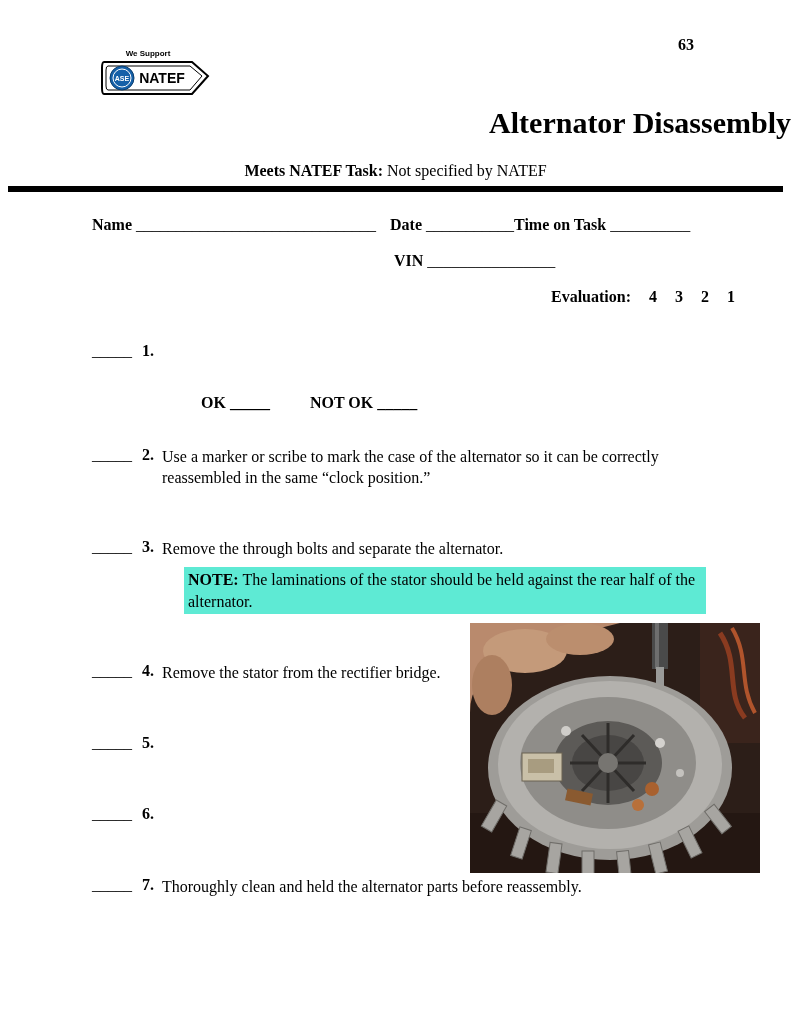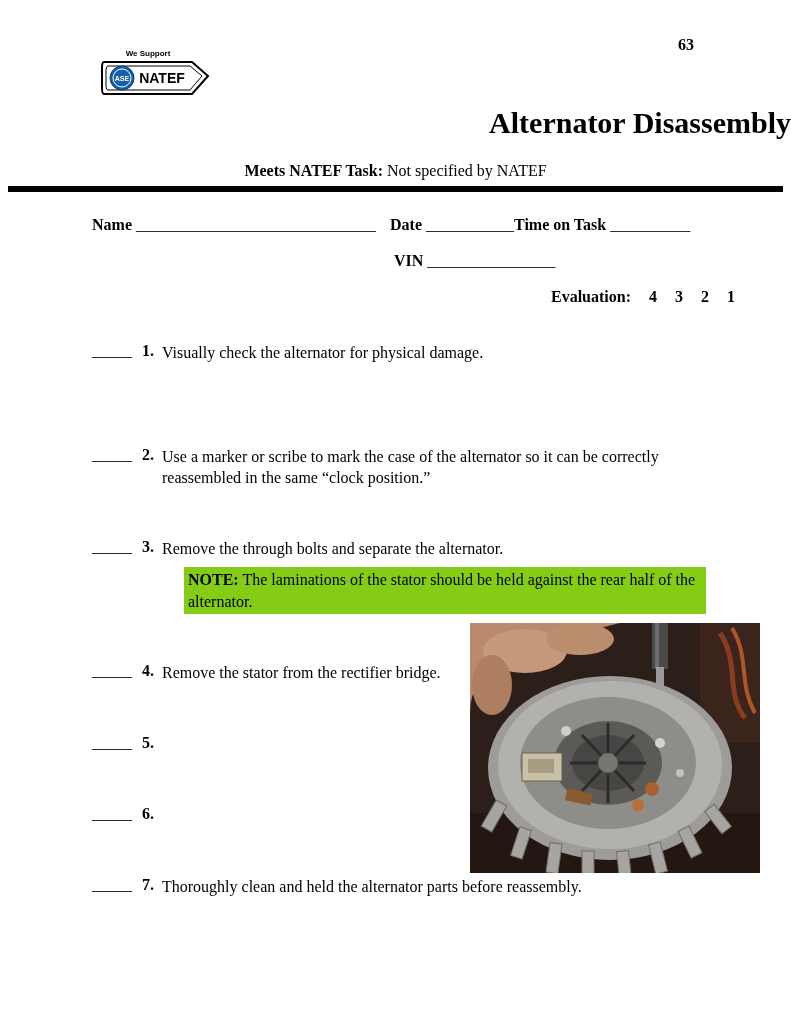--- a/index.html
+++ b/index.html
@@ -46,21 +46,21 @@
   .step .blank { white-space: pre; margin-right: 6px; }
   .step .num  { font-weight: bold; margin-right: 8px; }
   .step .txt  { max-width: 505px; line-height: 1.32; }
   .subline {
     position: absolute; left: 185px; font-size: 16px; font-weight: bold;
     white-space: pre;
   }
   .subline .gap { display:inline-block; width: 40px; }
   .note {
     position: absolute; left: 184px; top: 567px; width: 522px;
-    background: #84cc16; font-size: 16px; line-height: 1.35;
+    background: #5eead4; font-size: 16px; line-height: 1.35;
     padding: 2px 4px;
   }
   
   .photo {
     position: absolute; left: 470px; top: 623px; width: 290px; height: 250px;
     background: #2a1d18; overflow: hidden;
   }
   .photo svg { display:block; }
 </style>
 </head>
@@ -111,23 +111,25 @@
     <span class="lbl">Evaluation:</span>
     <span>4</span>
     <span>3</span>
     <span>2</span>
     <span>1</span>
   </div>
 
   <div class="step" style="top:342px;">
     <span class="blank">_____ </span>
     <span class="num">1.</span>
-    <span class="txt">Visually check the alternator for physical damage.</span>
-  </div>
-
+  </div>
+
+  <div class="subline" style="top:376px;">
+    <span>OK</span><span> _____</span><span class="gap"></span><span>NOT OK</span><span> _____</span>
+  </div>
 
   <div class="step" style="top:446px;">
     <span class="blank">_____ </span>
     <span class="num">2.</span>
     <span class="txt">Use a marker or scribe to mark the case of the alternator so it can be correctly reassembled in the same “clock position.”</span>
   </div>
 
   <div class="step" style="top:538px;">
     <span class="blank">_____ </span>
     <span class="num">3.</span>

